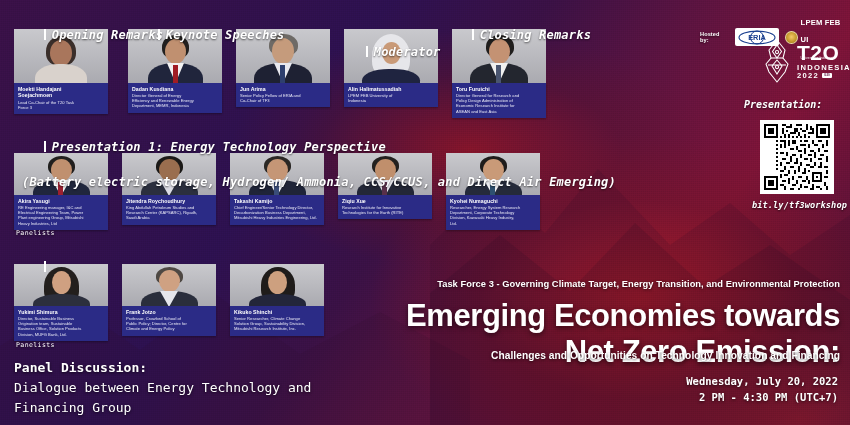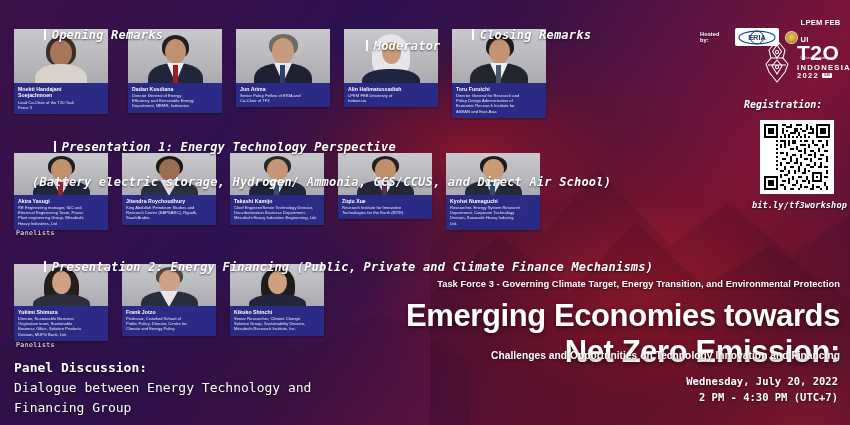--- a/index.html
+++ b/index.html
@@ -151,21 +151,24 @@
     <path d="M0,150 L60,92 L115,138 L168,74 L240,150 L300,108 L360,160 L420,120 L420,330 L0,330 Z" fill="rgba(40,10,40,0.30)"></path>
     <path d="M0,198 L70,140 L140,196 L205,128 L275,192 L340,150 L420,205 L420,330 L0,330 Z" fill="rgba(30,8,36,0.34)"></path>
   </svg>
   <svg class="mtn" style="left:0px; top:250px; width:470px; height:175px;" viewBox="0 0 470 175" preserveAspectRatio="none">
     <path d="M0,96 L70,52 L140,100 L215,44 L300,104 L380,62 L470,110 L470,175 L0,175 Z" fill="rgba(48,12,44,0.30)"></path>
   </svg>
 
   <div class="seclabel" style="left:14px; top:14px;">
     <span class="bar"></span><span>Opening Remarks</span>
   </div>
-  <div class="seclabel" style="left:336px; top:25px;">
+  <div class="seclabel" style="left:128px; top:14px;">
+    <span class="bar"></span><span>Keynote Speeches</span>
+  </div>
+  <div class="seclabel" style="left:336px; top:31px;">
     <span class="bar"></span><span>Moderator</span>
   </div>
   <div class="seclabel" style="left:442px; top:14px;">
     <span class="bar"></span><span>Closing Remarks</span>
   </div>
 
   <div class="card" style="left:14px; top:29px; width:94px;">
     <div class="photo" style="height:54px;">
       <div class="bg"></div>
       <div class="sil-hair" style="left:32px; top:7px; width:30px; height:30px; background:#3a2e2a;"></div>
@@ -238,23 +241,23 @@
     </div>
     <div class="nameplate">
       <div class="pname" style="white-space: pre-line;">Toru Furuichi</div>
       <div class="ptitle" style="white-space: pre-line;">Director General for Research and
 Policy Design Administration of
 Economic Research Institute for
 ASEAN and East Asia</div>
     </div>
   </div>
 
-  <div class="seclabel" style="left:24px; top:122px; line-height:1.45;">
+  <div class="seclabel" style="left:14px; top:122px; line-height:1.45;">
     <span class="bar"></span><span>Presentation 1: Energy Technology Perspective</span>
-    <span class="l2">(Battery electric storage, Hydrogen/ Ammonia, CCS/CCUS, and Direct Air School)</span>
+    <span class="l2">(Battery electric storage, Hydrogen/ Ammonia, CCS/CCUS, and Direct Air Emerging)</span>
   </div>
 
   <div class="card" style="left:14px; top:153px; width:94px;">
     <div class="photo" style="height:42px;">
       <div class="bg"></div>
       <div class="sil-hair" style="left:34px; top:3px; width:27px; height:20px; background:#211f1e;"></div>
       <div class="sil-head" style="left:37px; top:6px; width:21px; height:22px; background:#c0906f;"></div>
       <div class="sil-body" style="left:19px; top:27px; width:57px; height:19px; background:#20263c;"></div>
       <div class="sil-shirt" style="left:38px; top:27px; width:18px; height:16px; background:#f1f1f1; clip-path:polygon(0 0,100% 0,50% 100%);"></div>
       <div class="sil-tie" style="left:44px; top:29px; width:5px; height:14px; background:#9b2030;"></div>
@@ -331,21 +334,21 @@
       <div class="ptitle" style="white-space: pre-line;">Researcher, Energy System Research
 Department, Corporate Technology
 Division, Kawasaki Heavy Industry,
 Ltd.</div>
     </div>
   </div>
 
   <div class="panelists-tag" style="left:16px; top:229px;">Panelists</div>
 
   <div class="seclabel" style="left:14px; top:246px;">
-    <span class="bar"></span><span>Presentation 2: Energy Financing (Public, Private and Climate Finance Mechanisms)</span>
+    <span class="bar"></span>
   </div>
 
   <div class="card" style="left:14px; top:264px; width:94px;">
     <div class="photo" style="height:42px;">
       <div class="bg"></div>
       <div class="sil-hair" style="left:30px; top:3px; width:35px; height:38px; background:#231f1d; border-radius:50% 50% 36% 36%;"></div>
       <div class="sil-head" style="left:38px; top:7px; width:19px; height:23px; background:#cfa081;"></div>
       <div class="sil-body" style="left:19px; top:30px; width:57px; height:16px; background:#2c2f3d;"></div>
     </div>
     <div class="nameplate">
@@ -429,21 +432,21 @@
     <div id="t20text">
       <div class="t20">T2O</div>
       <div class="ind">INDONESIA</div>
       <div class="yr">
         <span>2022</span>
         <span class="g20">G20</span>
       </div>
     </div>
   </div>
 
-  <div id="reglabel">Registration:</div>
+  <div id="reglabel">Presentation:</div>
 
   <div id="qrwrap">
     <svg width="66" height="66" viewBox="0 0 33 33" shape-rendering="crispEdges">
       <rect width="33" height="33" fill="#ffffff"></rect>
       <g fill="#000000">
 
         <rect x="0" y="0" width="7" height="1"></rect>
           <rect x="0" y="6" width="7" height="1"></rect>
         <rect x="0" y="0" width="1" height="7"></rect>
           <rect x="6" y="0" width="1" height="7"></rect>

